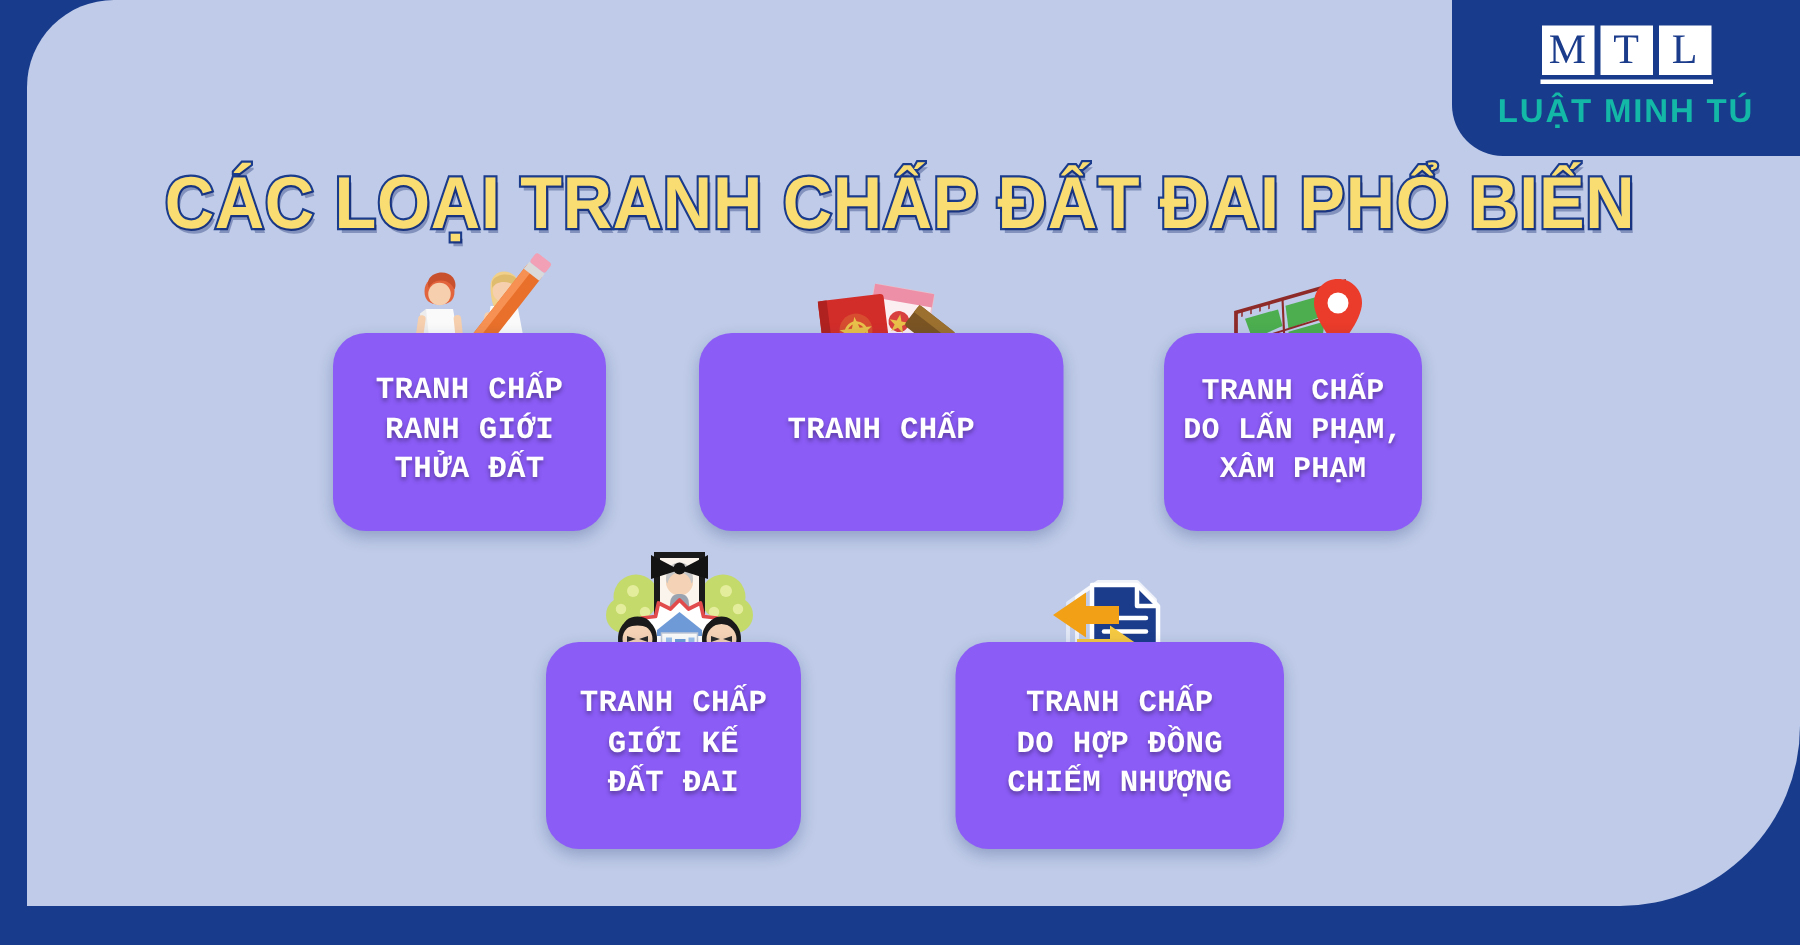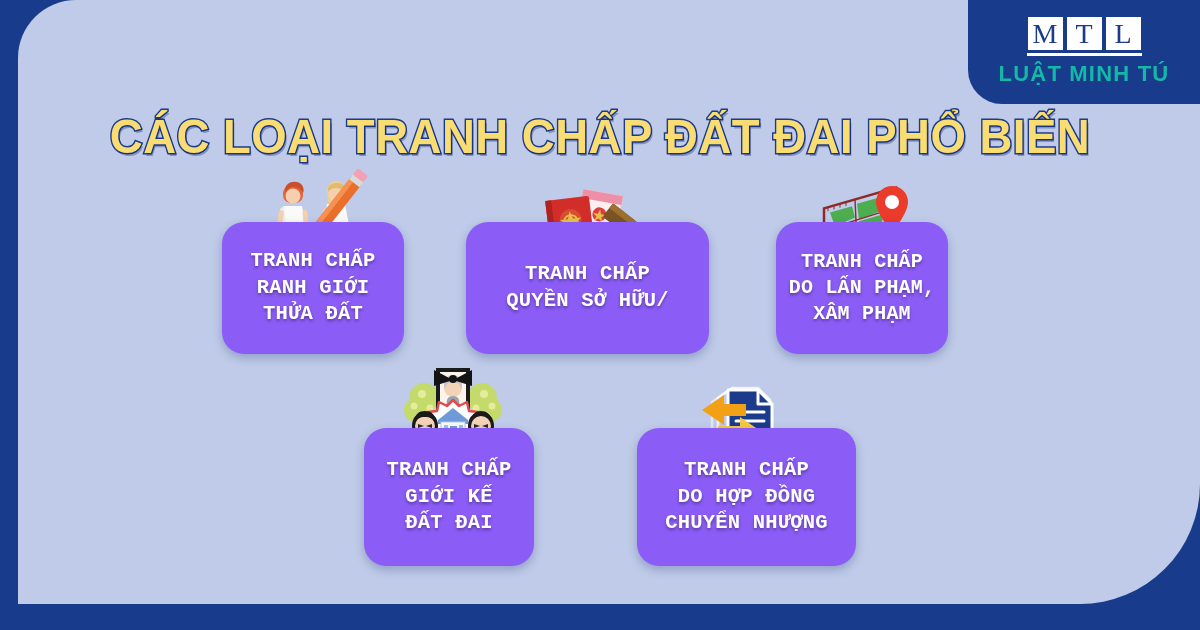--- a/index.html
+++ b/index.html
@@ -338,34 +338,33 @@
   </svg>
 
   <div class="card" id="card-1">
     <span class="line">TRANH CHẤP</span>
     <span class="line">RANH GIỚI</span>
     <span class="line">THỬA ĐẤT</span>
   </div>
 
   <div class="card" id="card-2">
     <span class="line">TRANH CHẤP</span>
-    <span class="line">QUYỀN SỞ HỮU/</span>
   </div>
 
   <div class="card" id="card-3">
     <span class="line">TRANH CHẤP</span>
     <span class="line">DO LẤN PHẠM,</span>
     <span class="line">XÂM PHẠM</span>
   </div>
 
   <div class="card" id="card-4">
     <span class="line">TRANH CHẤP</span>
     <span class="line">GIỚI KẾ</span>
     <span class="line">ĐẤT ĐAI</span>
   </div>
 
   <div class="card" id="card-5">
     <span class="line">TRANH CHẤP</span>
     <span class="line">DO HỢP ĐỒNG</span>
-    <span class="line">CHUYỂN NHƯỢNG</span>
+    <span class="line">CHIẾM NHƯỢNG</span>
   </div>
 
 </div>
 
 </body></html>

